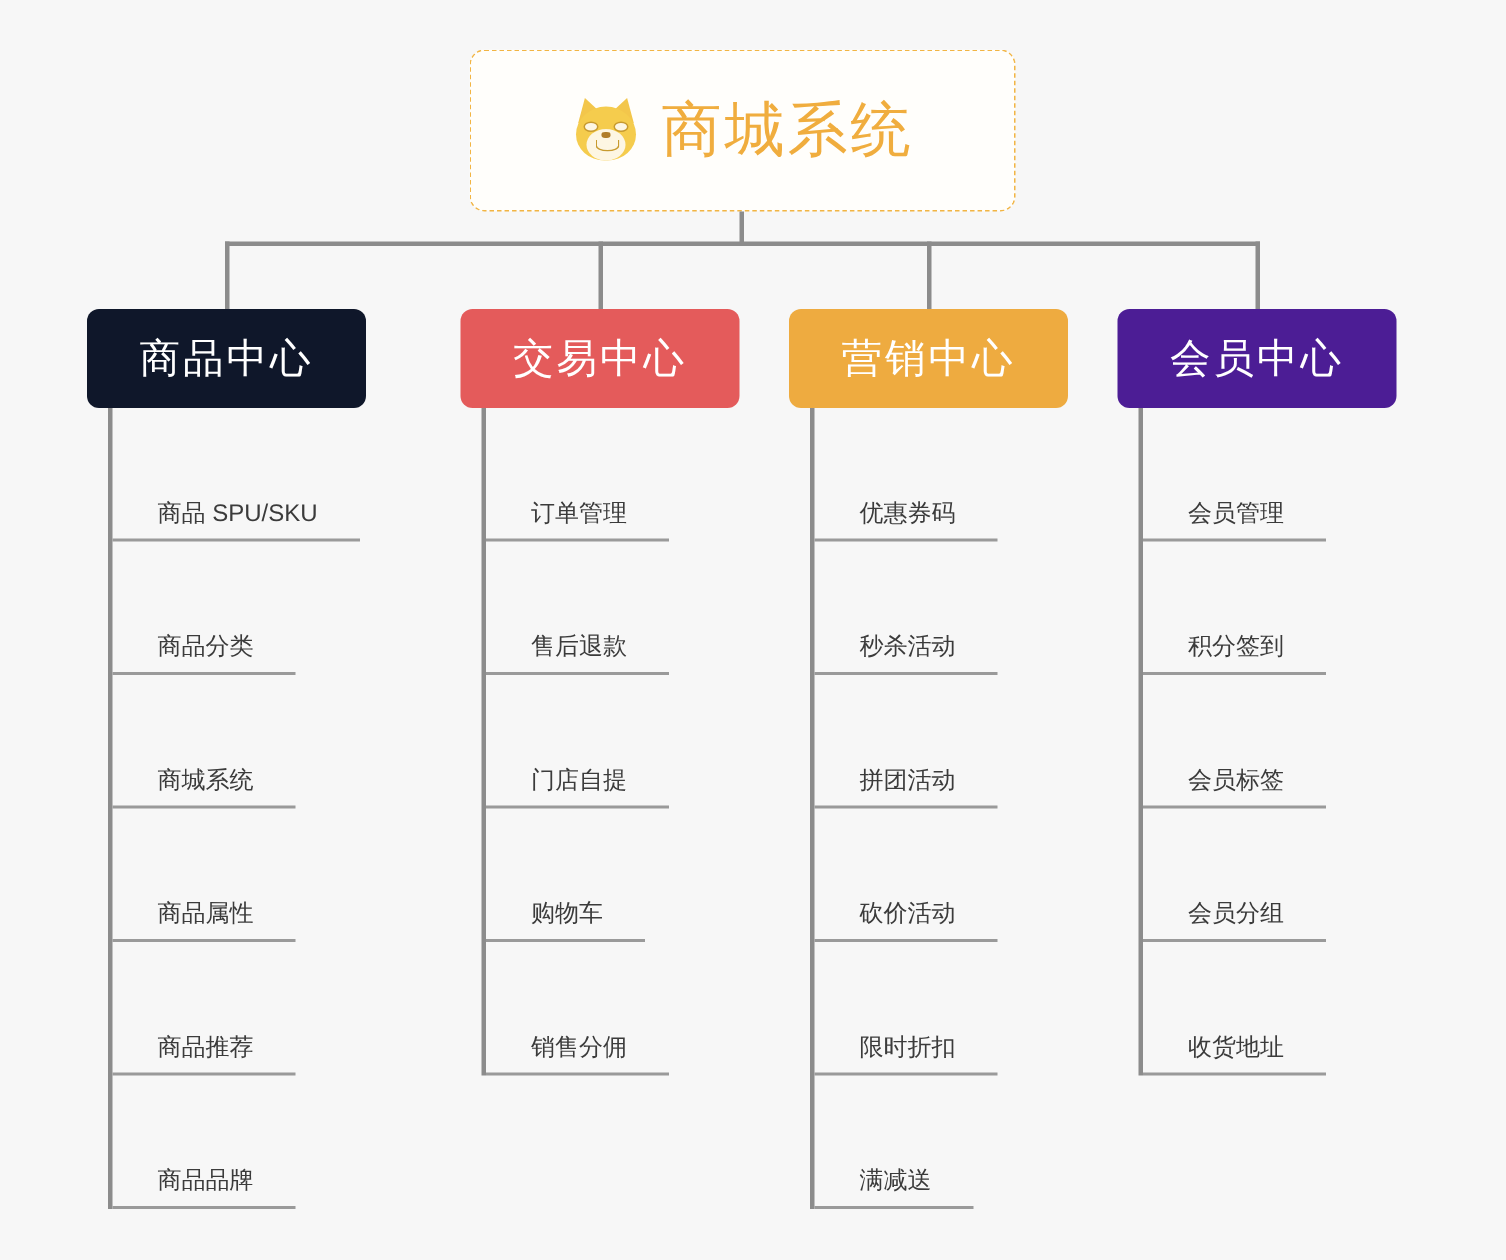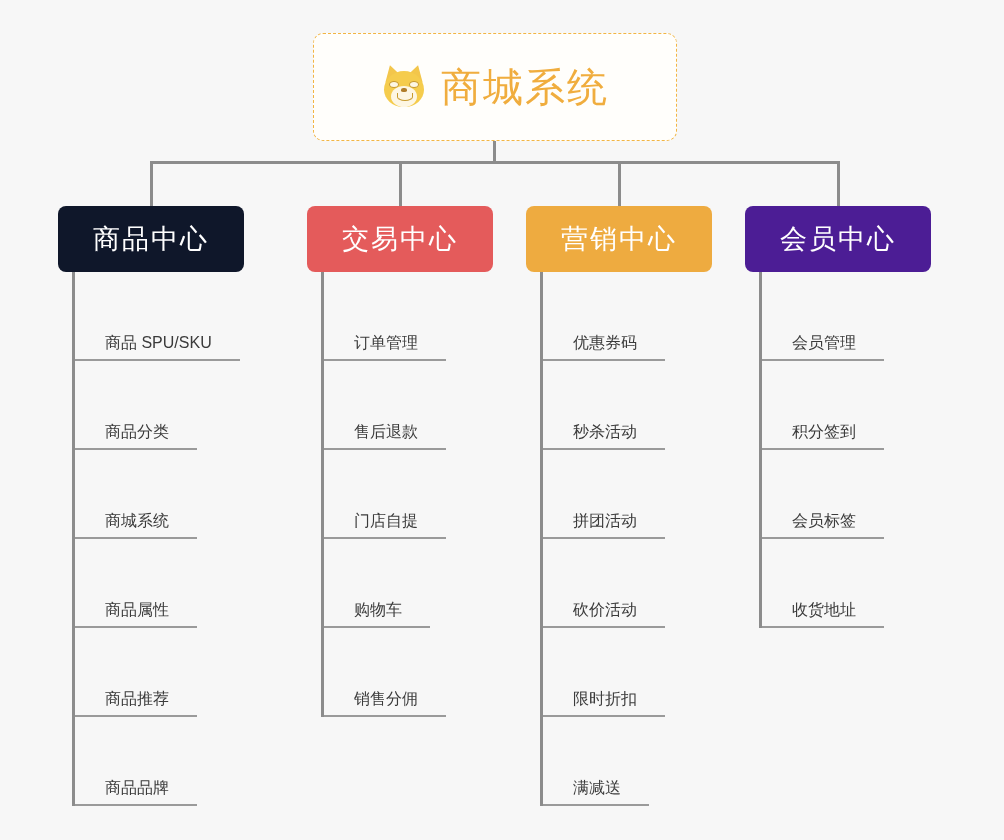--- a/index.html
+++ b/index.html
@@ -266,18 +266,21 @@
       <div class="leaf-item">
           <span class="leaf-label">会员管理</span>
         </div>
       <div class="leaf-item">
           <span class="leaf-label">积分签到</span>
         </div>
       <div class="leaf-item">
           <span class="leaf-label">会员标签</span>
         </div>
       <div class="leaf-item">
+          <span class="leaf-label">会员分组</span>
+        </div>
+      <div class="leaf-item">
           <span class="leaf-label">收货地址</span>
         </div>
     </div>
   </div>
 
 </div>
 
 </body></html>

